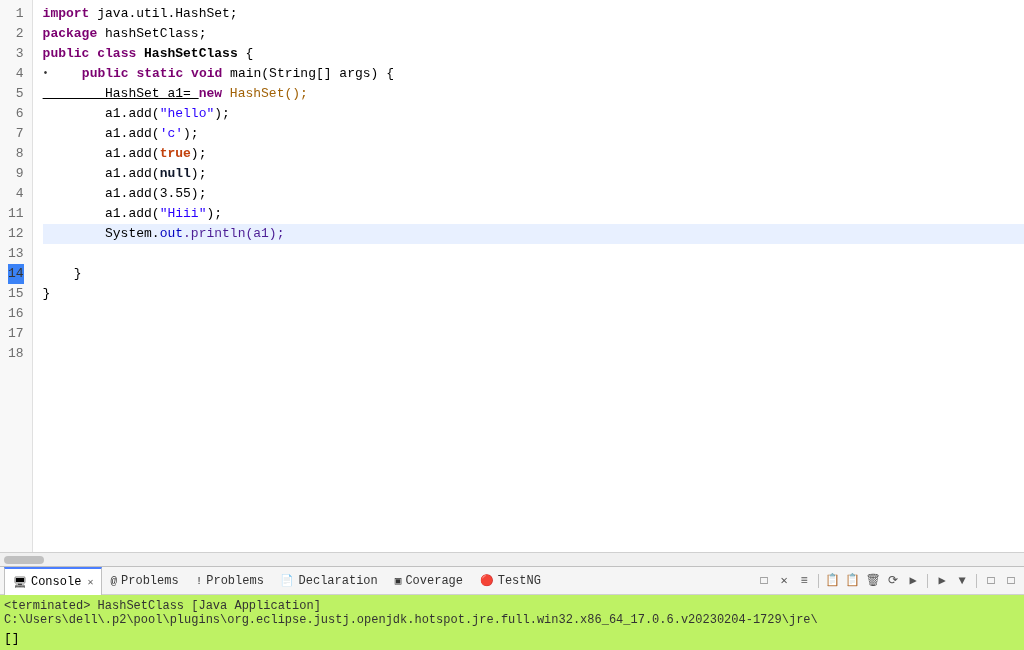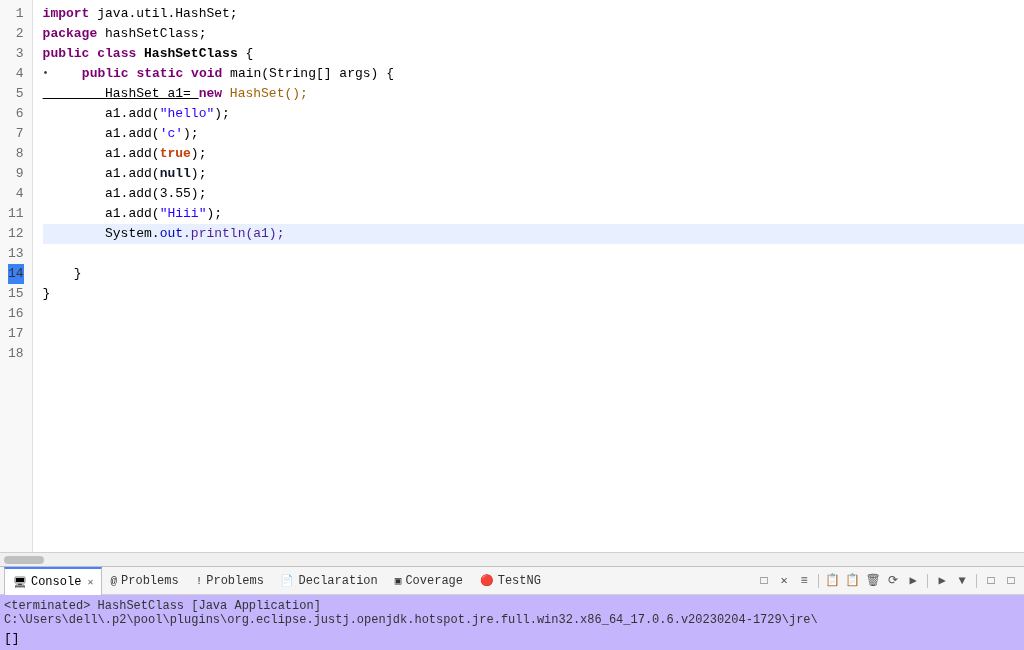--- a/index.html
+++ b/index.html
@@ -168,21 +168,21 @@
     .toolbar-separator {
       width: 1px;
       height: 14px;
       background: #c0c0c0;
       margin: 0 3px;
     }
 
     
     .console-output {
       flex: 1;
-      background: #c4b5fd;
+      background: #bef264;
       padding: 2px 4px;
       font-family: 'Courier New', Courier, monospace;
       font-size: 12px;
       color: #333;
       overflow: auto;
     }
 
     .console-terminated {
       font-size: 12px;
       color: #333;

